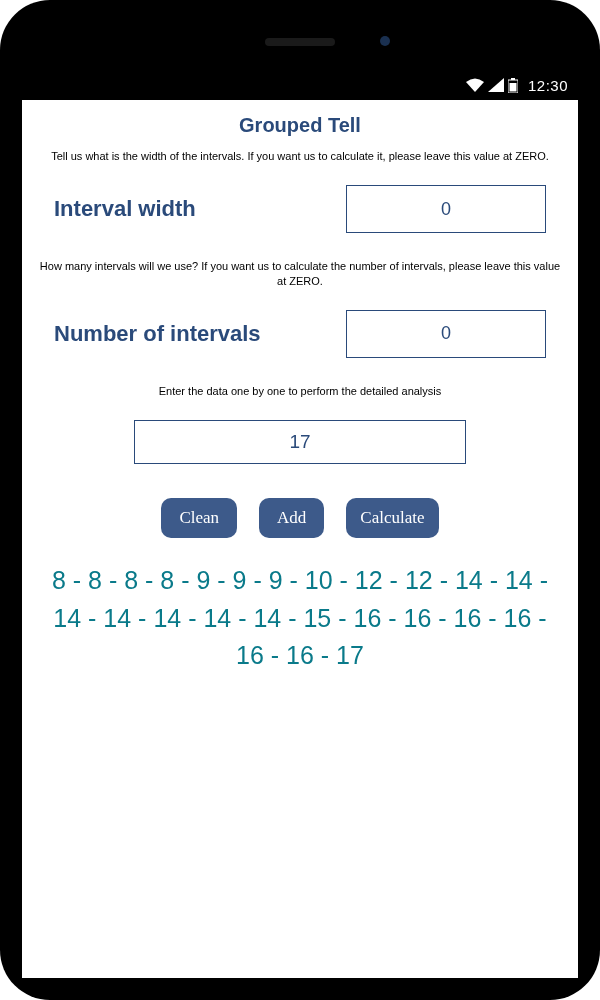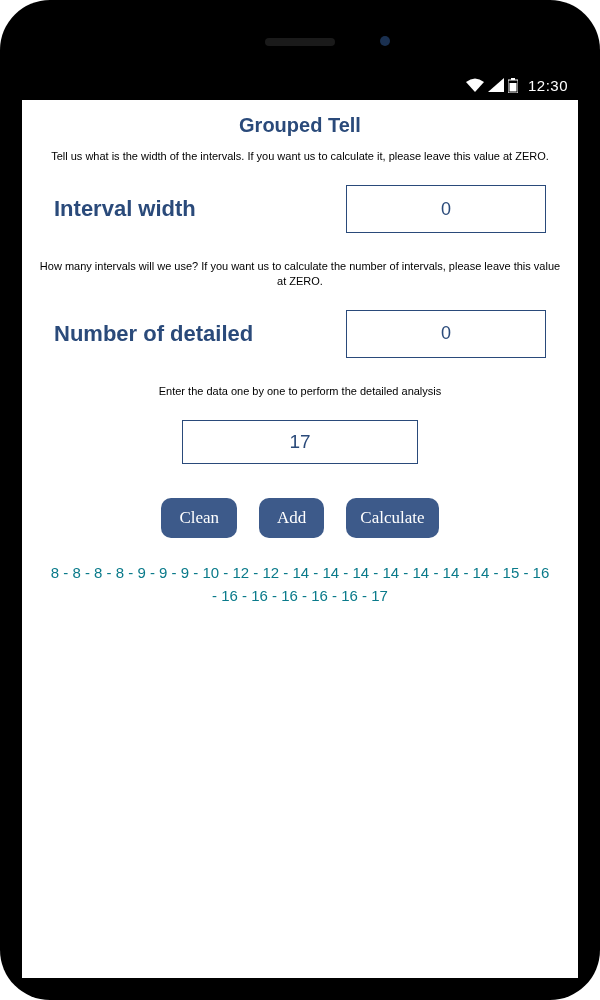--- a/index.html
+++ b/index.html
@@ -98,21 +98,21 @@
       width: 200px;
       height: 48px;
       border: 1.5px solid #2a4a7a;
       background: #fff;
       text-align: center;
       font-size: 18px;
       color: #2a4a7a;
       font-family: inherit;
     }
     .data-input {
-      width: 236px;
+      width: 332px;
       height: 44px;
       border: 1.5px solid #2a4a7a;
       background: #fff;
       text-align: center;
       font-size: 19px;
       color: #2a4a7a;
       margin: 0 auto 18px auto;
       display: block;
       font-family: inherit;
     }
@@ -129,21 +129,21 @@
       border-radius: 10px;
       padding: 10px 18px;
       font-size: 17px;
       cursor: pointer;
       font-family: Liberation Serif, serif;
       margin-top: 16px;
     }
     .btn-calc { padding: 3px 14px; }
     .data-list {
       color: #0a7a8a;
-      font-size: 15px;
+      font-size: 25px;
       text-align: center;
       line-height: 1.5;
       padding: 0 14px;
     }
   </style>
 </head>
 <body>
 
 <div class="phone-frame">
   <div class="earpiece"></div>
@@ -175,21 +175,21 @@
       <div class="title">Grouped Tell</div>
 
       <div class="instruction">Tell us what is the width of the intervals. If you want us to calculate it, please leave this value at ZERO.</div>
       <div class="row">
         <div class="row-label">Interval width</div>
         <input class="row-input" value="0" style="">
       </div>
 
       <div class="instruction">How many intervals will we use? If you want us to calculate the number of intervals, please leave this value at ZERO.</div>
       <div class="row">
-        <div class="row-label">Number of detailed</div>
+        <div class="row-label">Number of intervals</div>
         <input class="row-input" value="0" style="">
       </div>
 
       <div class="instruction">Enter the data one by one to perform the detailed analysis</div>
       <input class="data-input" value="17" style="">
 
       <div class="button-row">
         <button class="btn">Clean</button>
         <button class="btn">Add</button>
         <button class="btn btn-calc">Calculate</button>

